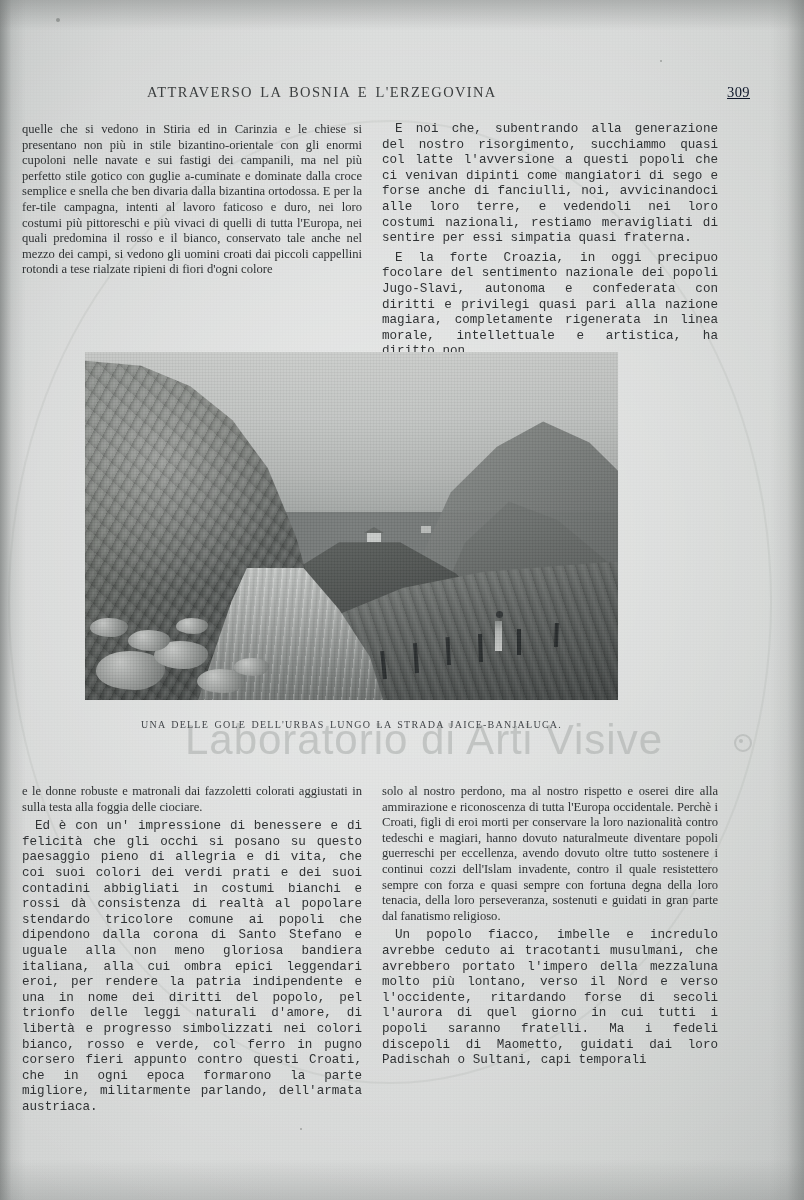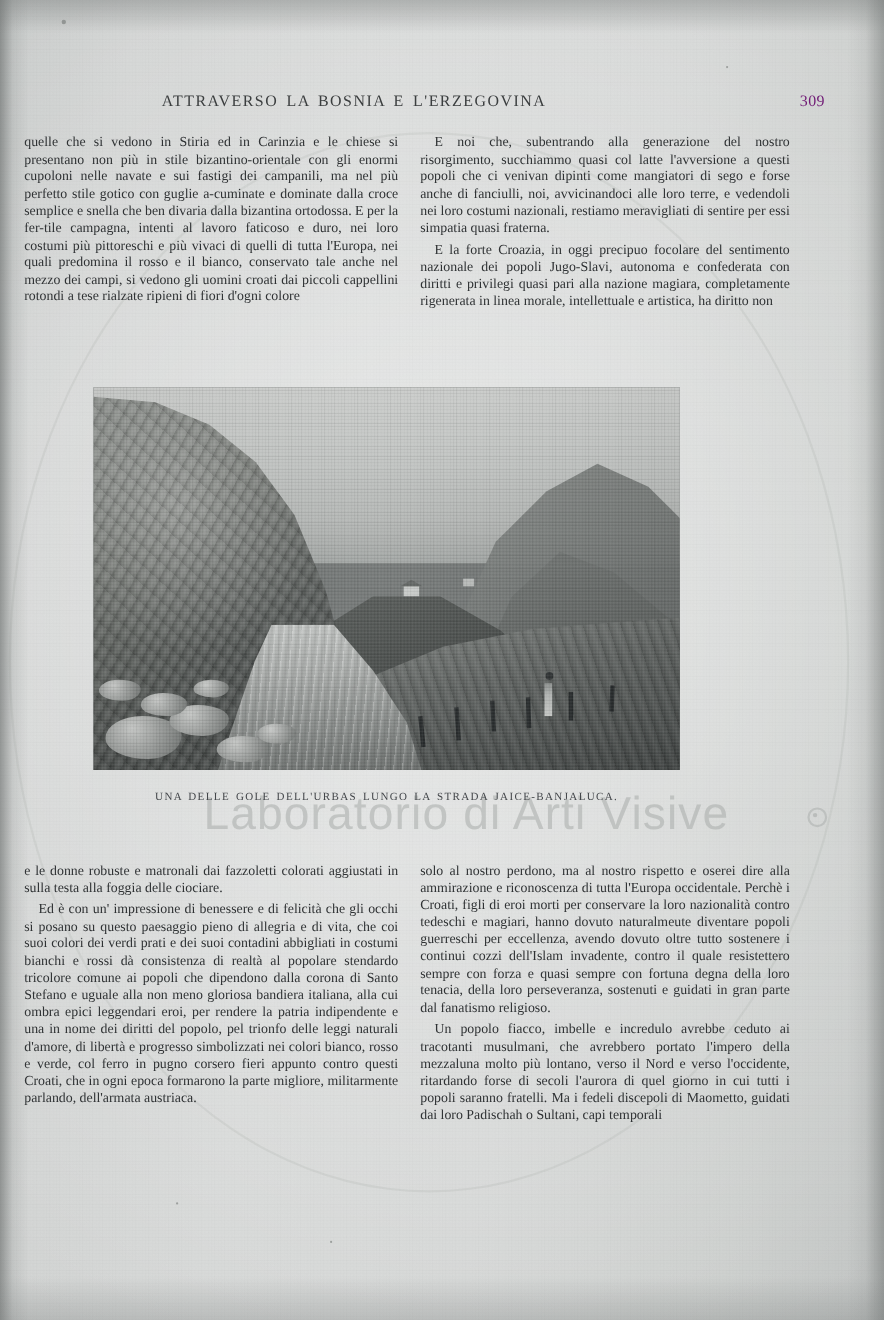--- a/index.html
+++ b/index.html
@@ -89,39 +89,40 @@
     font-family: "Liberation Serif", serif;
     font-size: 14.5px;
     letter-spacing: 1.35px;
     color: #3b3e3f;
     word-spacing: 2.5px;
     margin-left: 97px;
   }
   .head-folio {
     font-family: "Liberation Serif", serif;
     font-size: 14.5px;
-    color: #701a75;
+    color: #0f172a;
     letter-spacing: 0.4px;
+    text-decoration: underline;
   }
 
   
   .col {
     position: absolute;
     width: 340px;
     font-size: 12.6px;
     line-height: 15.6px;
     color: #2f3234;
     text-align: justify;
     text-justify: inter-word;
     -webkit-hyphens: none;
     hyphens: none;
   }
   .col p { margin: 0; }
   .col p + p { margin-top: 4px; }
-  .indent { text-indent: 13px; }
+  .indent { text-indent: 13px; font-family: Liberation Mono, monospace; }
 
   #col-left-top  { left: 22px;  top: 122px; }
   #col-right-top { left: 382px; top: 122px; width: 336px; }
   #col-left-bot  { left: 22px;  top: 784px; }
   #col-right-bot { left: 382px; top: 784px; width: 336px; }
 
   
   .plate {
     position: absolute;
     left: 85px;

